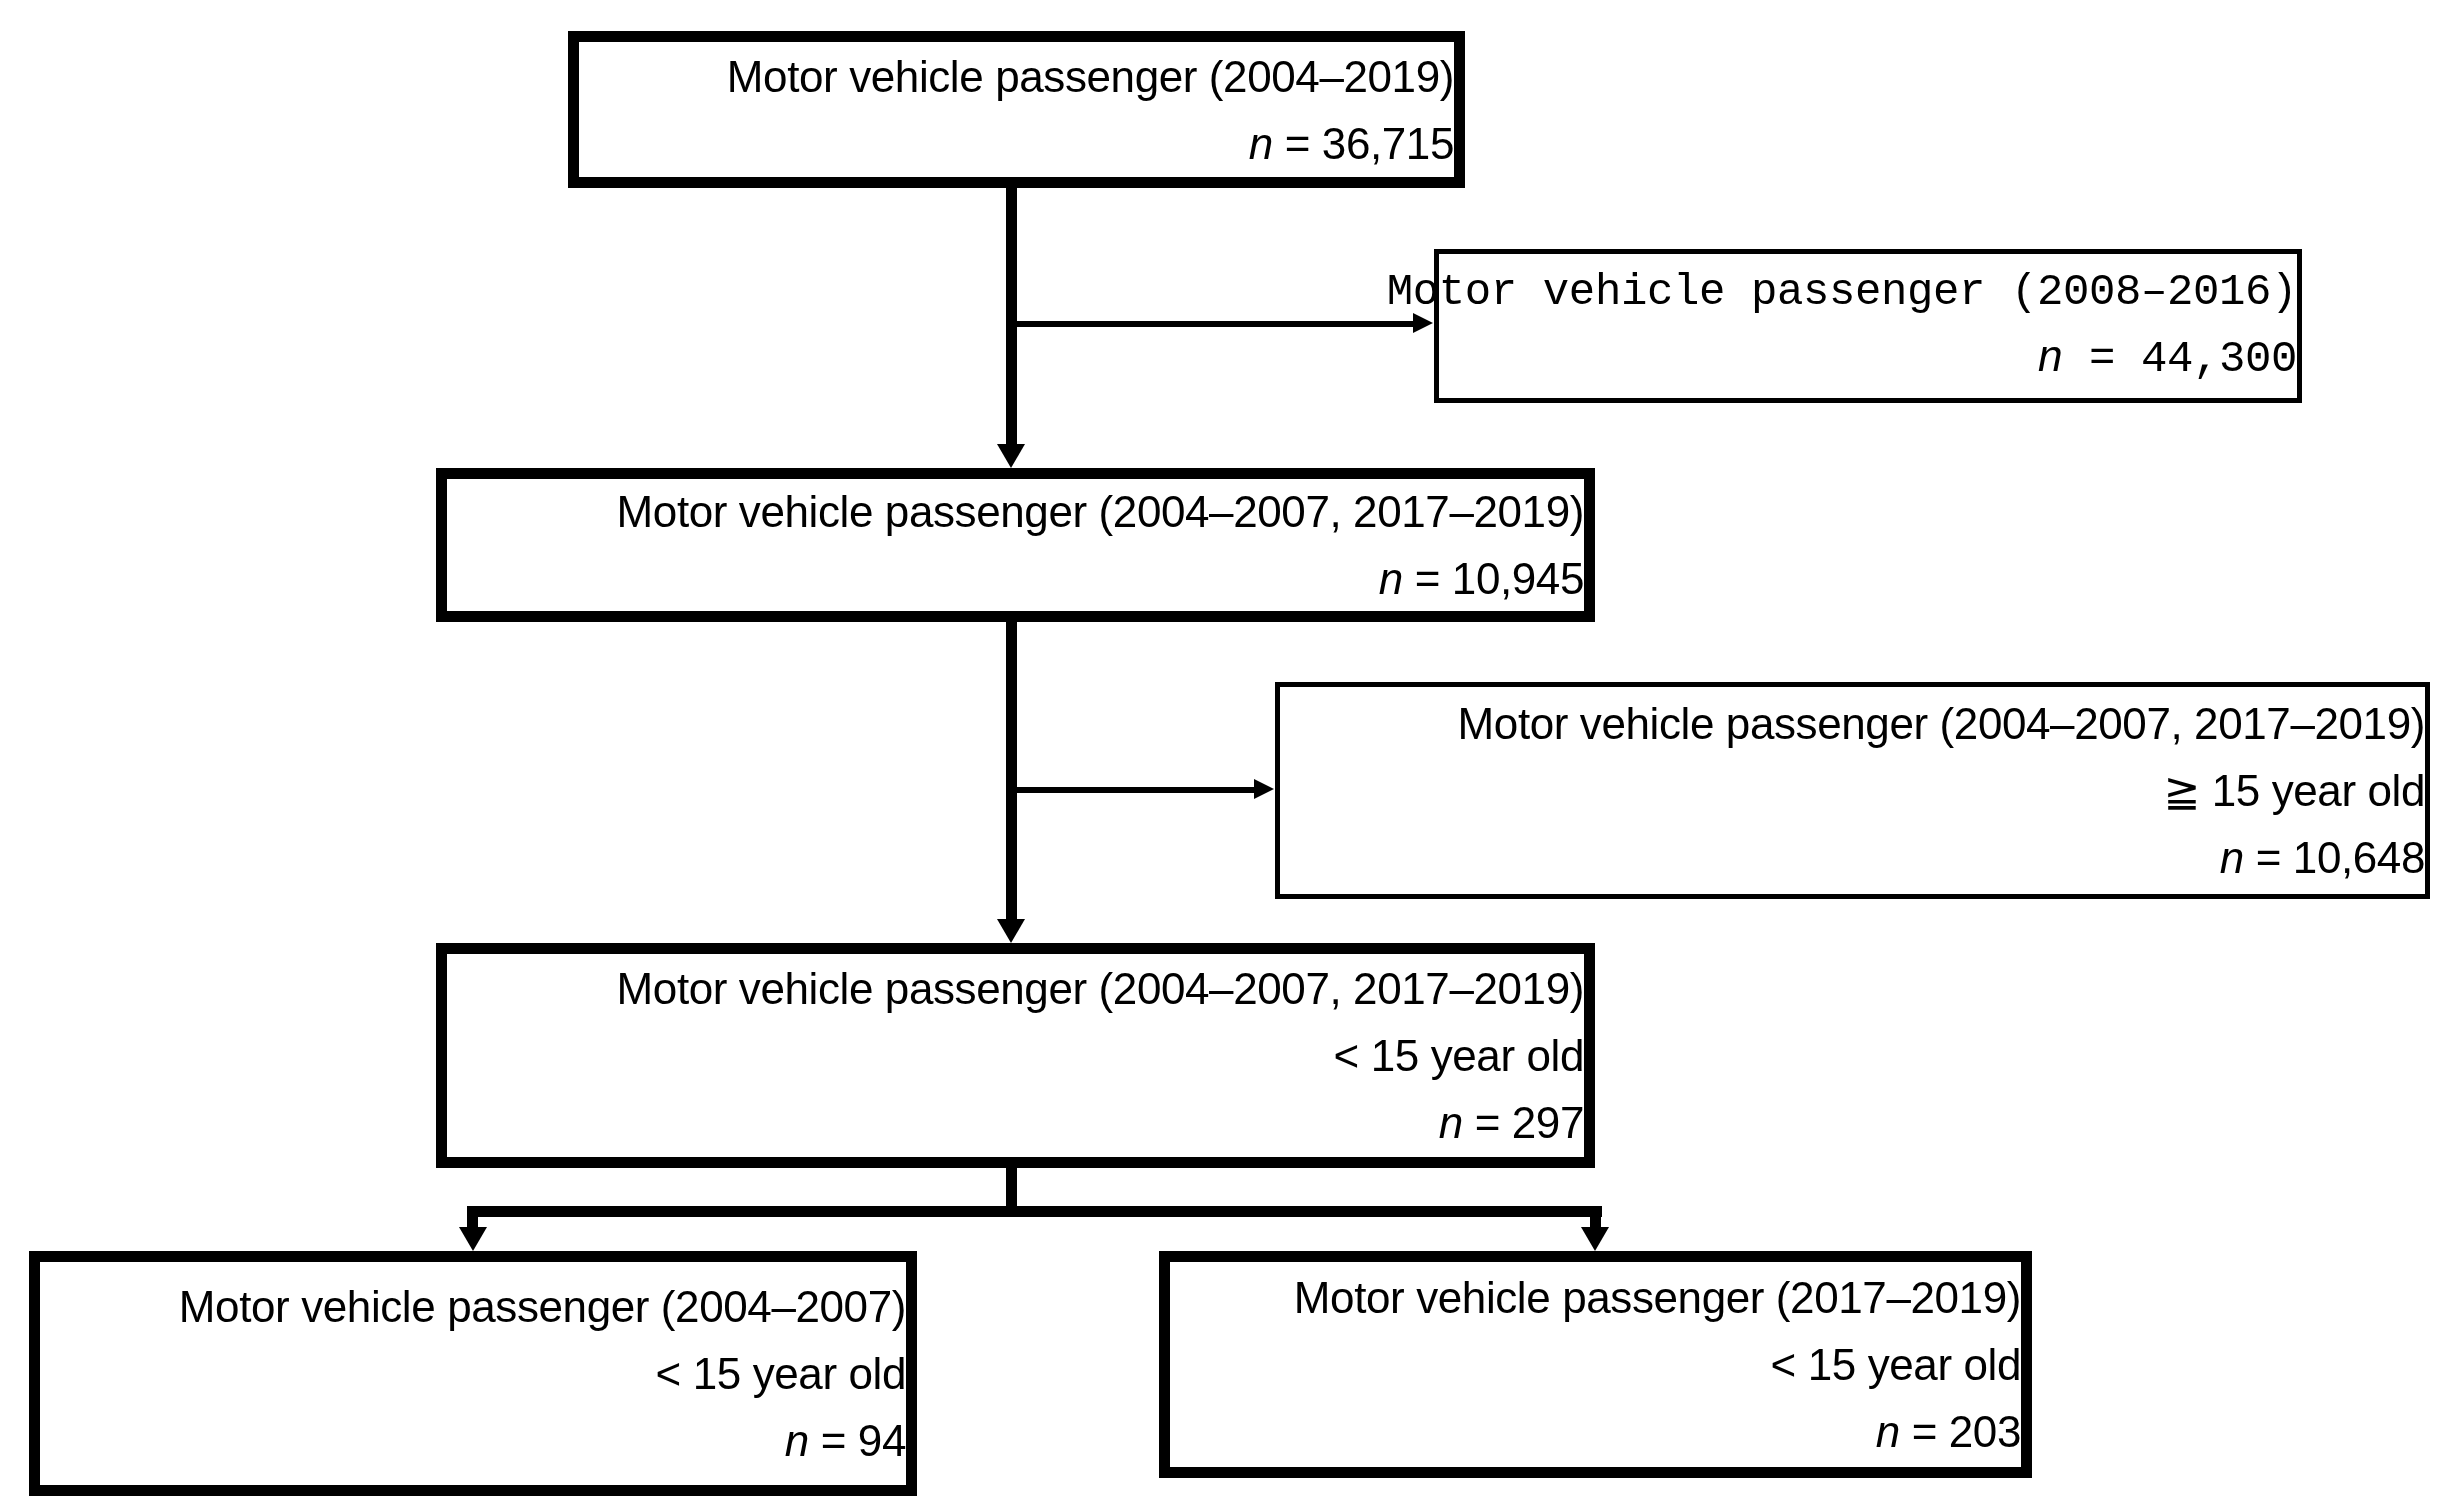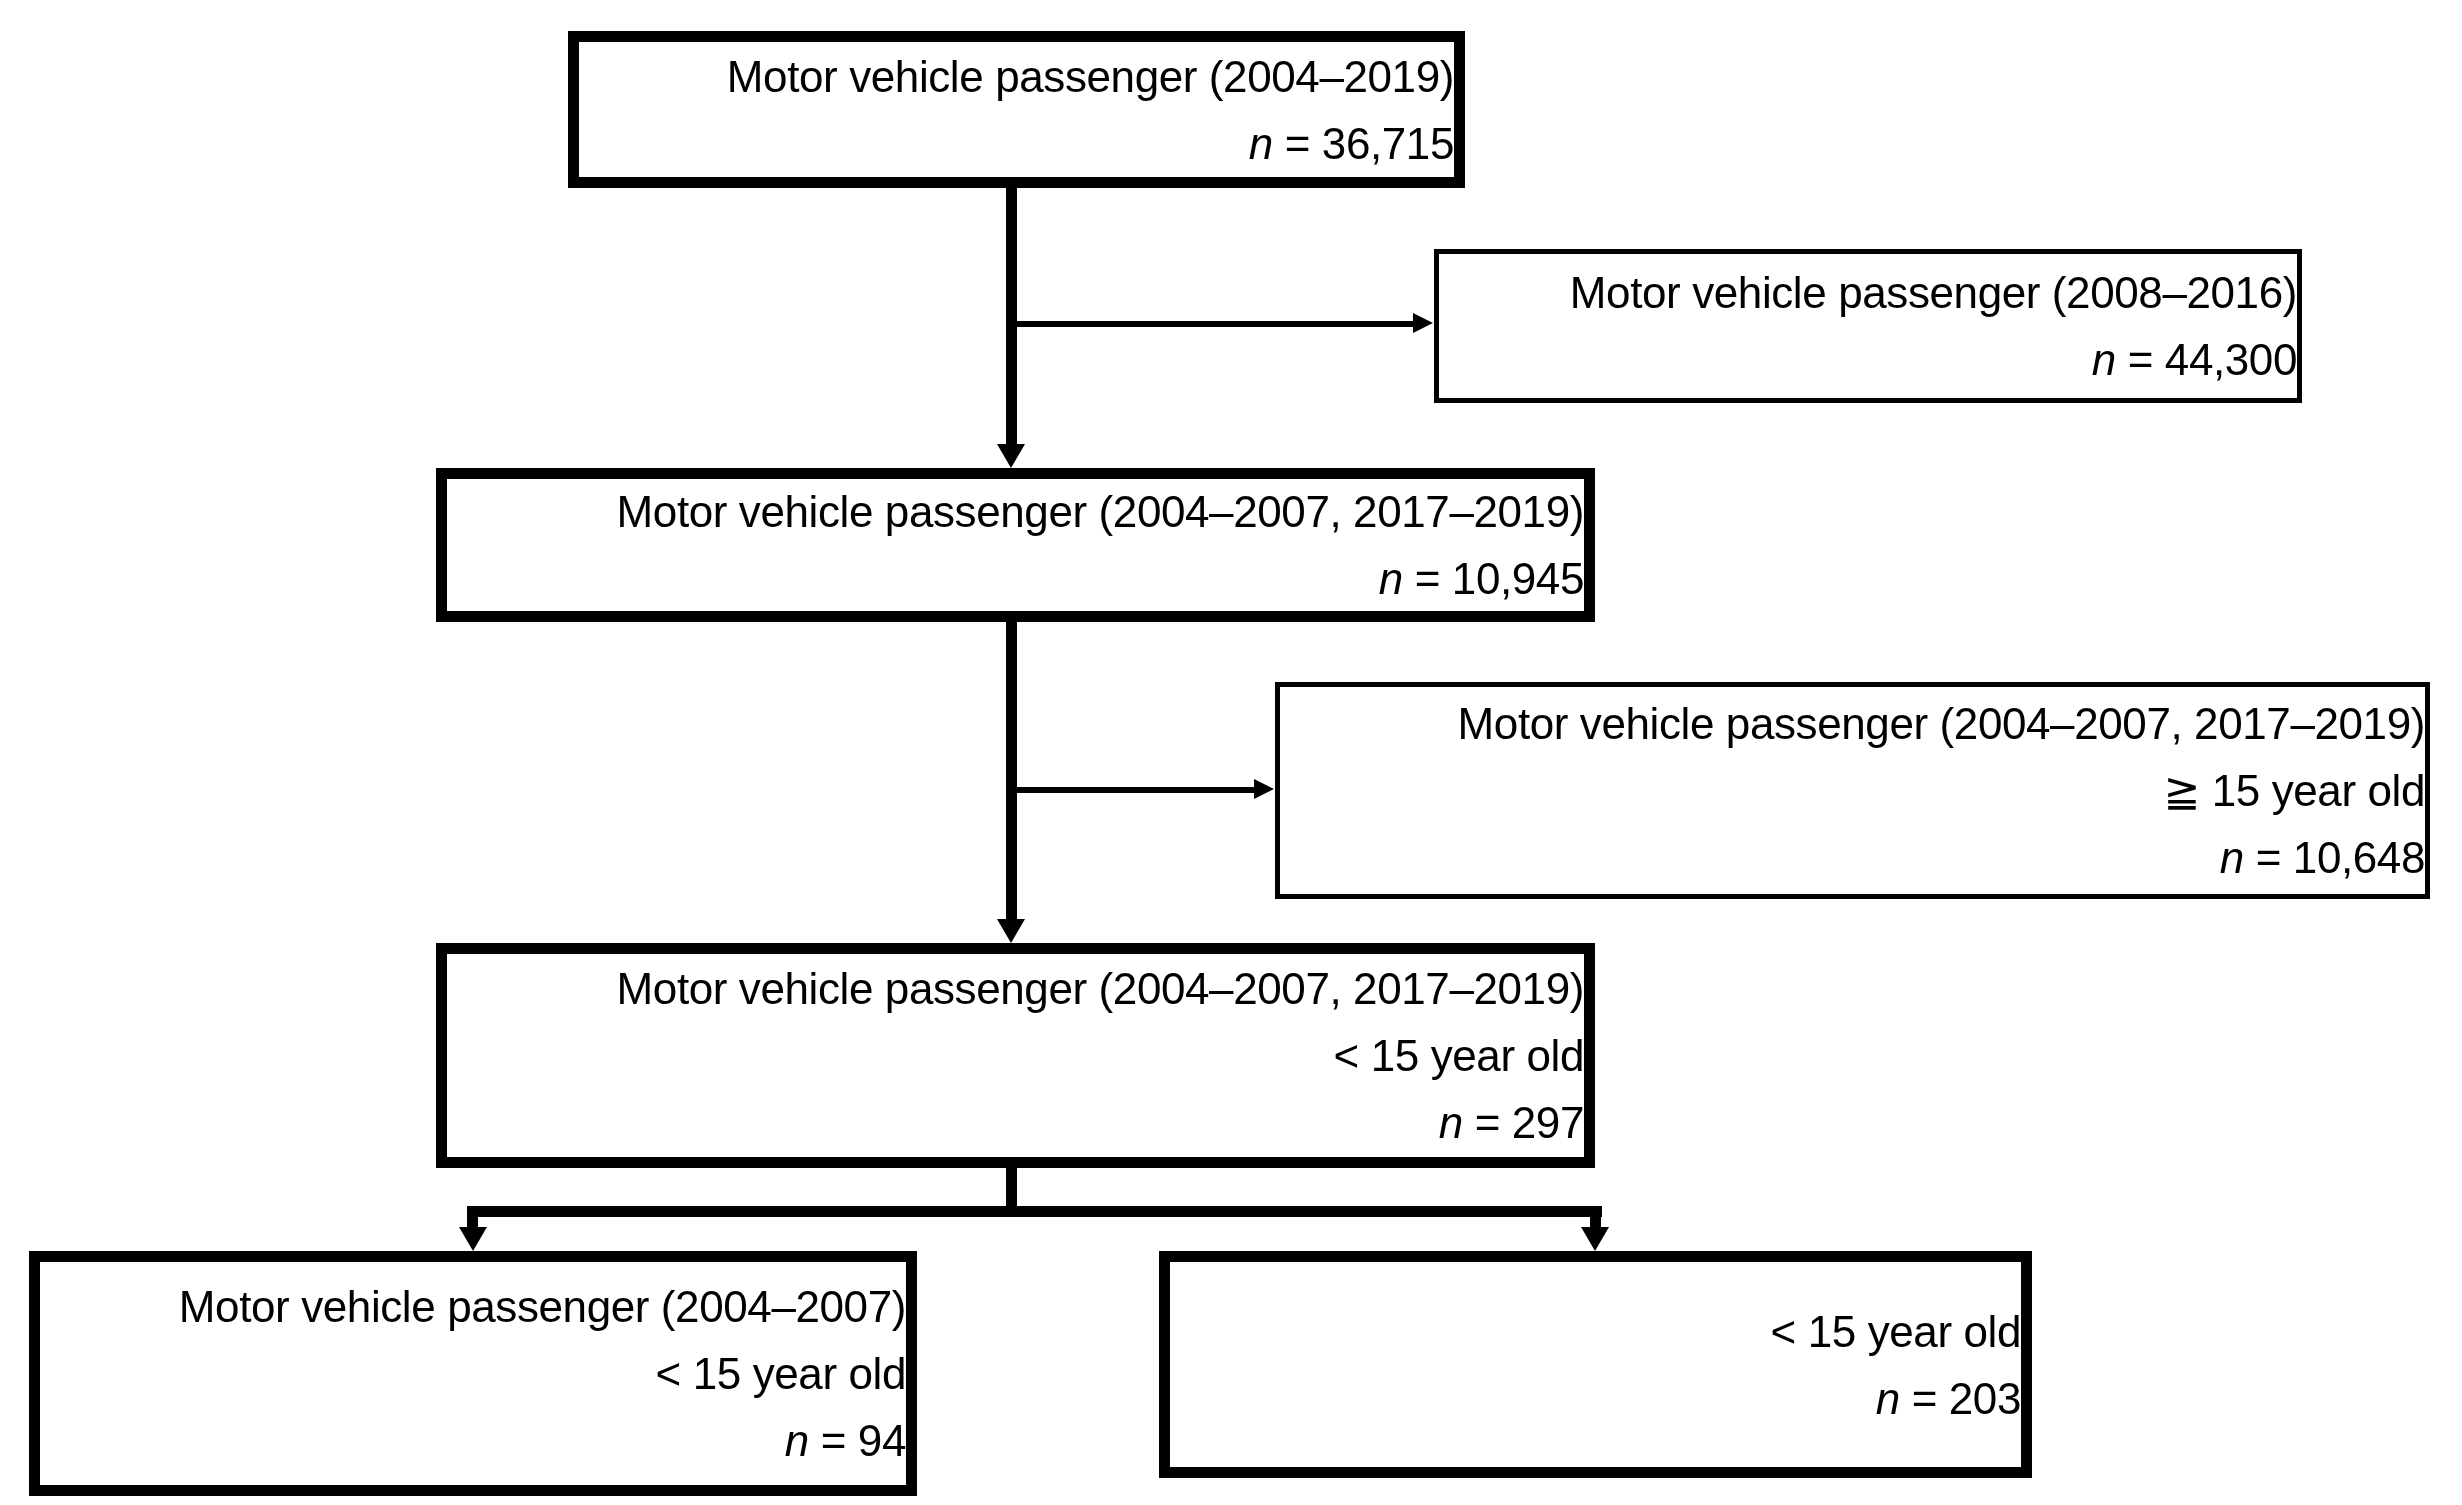--- a/index.html
+++ b/index.html
@@ -46,21 +46,21 @@
   .arrow-right {
     position: absolute;
     width: 0;
     height: 0;
     border-top: 10.3px solid transparent;
     border-bottom: 10.3px solid transparent;
     border-left: 20.5px solid #000000;
   }
   
   #box0 { left: 568px;  top: 31px;   width: 897px; height: 157px; }
-  #box1 { left: 1434px; top: 249px;  width: 868px; height: 154px; }
+  #box1 { left: 1434px; top: 249px;  width: 868px; height: 154px; font-family: Liberation Mono, monospace; }
   #box2 { left: 436px;  top: 468px;  width: 1159px; height: 154px; }
   #box3 { left: 1275px; top: 682px;  width: 1155px; height: 217px; }
   #box4 { left: 436px;  top: 943px; width: 1159px; height: 225px; }
   #box5 { left: 29px;   top: 1251px; width: 888px; height: 245px; }
   #box6 { left: 1159px; top: 1251px; width: 873px; height: 227px; }
 </style>
 </head>
 <body>
 
 <div id="canvas">
@@ -86,20 +86,21 @@
       <div><span>Motor vehicle passenger (2004–2007, 2017–2019)</span></div>
       <div><span>&lt; 15 year old</span></div>
       <div><span style="font-style: italic;">n</span><span> = 297</span></div>
     </div>
   <div id="box5" class="fbox thick">
       <div><span>Motor vehicle passenger (2004–2007)</span></div>
       <div><span>&lt; 15 year old</span></div>
       <div><span style="font-style: italic;">n</span><span> = 94</span></div>
     </div>
   <div id="box6" class="fbox thick">
+      <div><span>Motor vehicle passenger (2017–2019)</span></div>
       <div><span>&lt; 15 year old</span></div>
       <div><span style="font-style: italic;">n</span><span> = 203</span></div>
     </div>
 
   <div class="conn" style="left:1006px; top:188px; width:11px; height:257px;"></div>
   <div class="arrow-down" style="left:997px; top:444px;"></div>
 
   <div class="conn" style="left:1011px; top:321px; width:402px; height:6px;"></div>
   <div class="arrow-right" style="left:1413px; top:313px;"></div>
 

